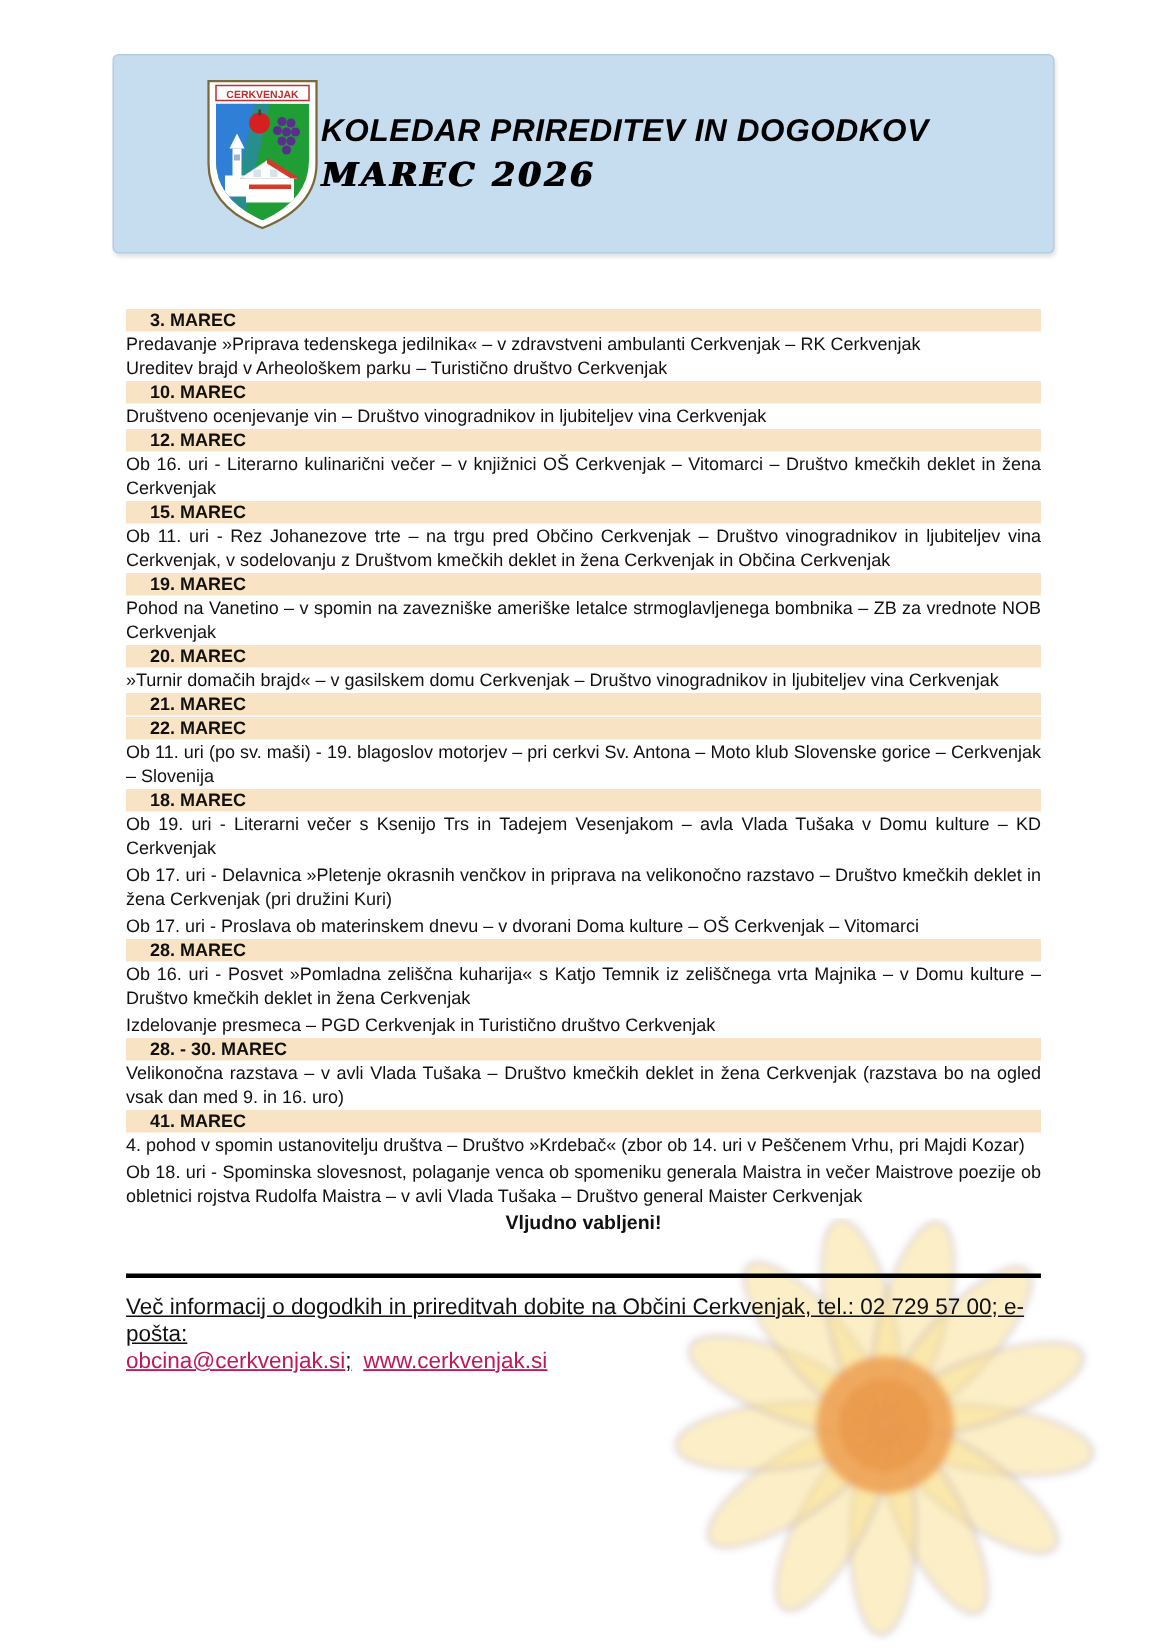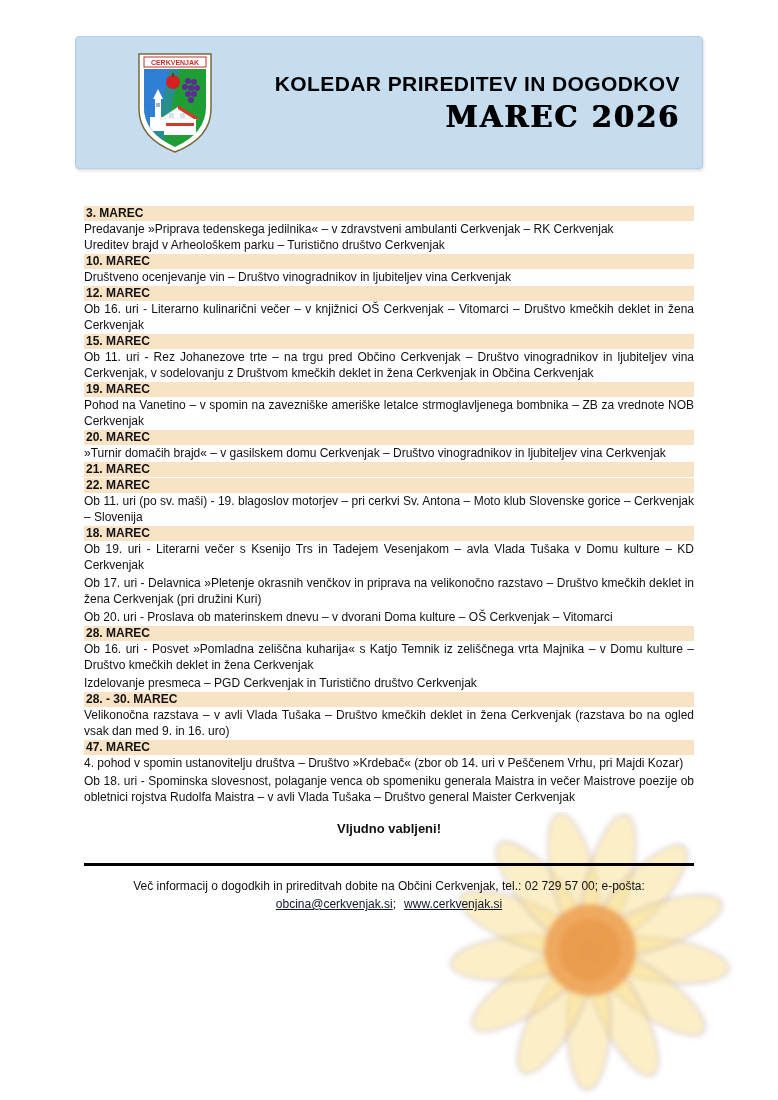--- a/index.html
+++ b/index.html
@@ -9,40 +9,40 @@
     font-family:"Liberation Sans", sans-serif;
   }
   
   .header-box{
     position:absolute;left:75px;top:36px;width:628px;height:133px;z-index:1;
     background:#c6dcef;border:1px solid #b3cde4;border-radius:4px;
     box-shadow:1px 2px 3px rgba(0,0,0,.12);
     display:flex;align-items:center;box-sizing:border-box;
   }
   .logo{margin-left:60px;width:78px;height:104px;flex:0 0 auto;}
-  .titles{flex:1;text-align:right;padding-right:22px;}
+  .titles{flex:1;text-align:left;padding-right:22px;font-style:italic;}
   .title1{font-size:21px;font-weight:bold;letter-spacing:.4px;color:#000;}
-  .title2{font-family:"DejaVu Serif", serif;font-size:29px;font-weight:bold;
+  .title2{font-family:"DejaVu Serif", serif;font-size:22px;font-weight:bold;
           letter-spacing:2px;color:#000;margin-top:4px;
           text-shadow:1px 0 0 #000;}
   
   .content{
     position:absolute;left:84px;top:205px;width:610px;z-index:1;
     font-size:12px;line-height:16px;
   }
   .date-bar{
     background:#f8e3c5;font-weight:bold;font-size:12px;line-height:15px;
-    padding:0 0 0 2px;margin-top:1px;
+    padding:0 0 0 16px;margin-top:1px;
   }
   .event{margin:0;text-align:justify;}
   .event + .event{margin-top:2px;}
-  .closing{text-align:center;font-weight:bold;font-size:13px;margin-top:16px;}
+  .closing{text-align:center;font-weight:bold;font-size:13px;margin-top:2px;}
   .divider{border:none;border-top:3px solid #000;margin:26px 0 11px;}
-  .footer{text-align:center;font-size:12px;line-height:18px;}
-  .footer a{color:#0f172a;text-decoration:underline;cursor:pointer;}
+  .footer{text-align:left;font-size:15px;line-height:18px;text-decoration:underline;}
+  .footer a{color:#be185d;text-decoration:underline;cursor:pointer;}
   .footer .sep{margin-right:8px;}
   
   .flower{position:absolute;left:430px;top:812px;z-index:0;}
 </style>
 </head>
 <body>
 
 <div class="flower">
   <svg width="348" height="288" viewBox="0 0 348 288">
     <defs>
@@ -155,33 +155,33 @@
         <div class="date-bar">21. MAREC</div>
       </div>
       <div>
         <div class="date-bar">22. MAREC</div>
         <p class="event">Ob 11. uri (po sv. maši) - 19. blagoslov motorjev – pri cerkvi Sv. Antona – Moto klub Slovenske gorice – Cerkvenjak – Slovenija</p>
       </div>
       <div>
         <div class="date-bar">18. MAREC</div>
         <p class="event">Ob 19. uri - Literarni večer s Ksenijo Trs in Tadejem Vesenjakom – avla Vlada Tušaka v Domu kulture – KD Cerkvenjak</p>
         <p class="event">Ob 17. uri - Delavnica »Pletenje okrasnih venčkov in priprava na velikonočno razstavo – Društvo kmečkih deklet in žena Cerkvenjak (pri družini Kuri)</p>
-        <p class="event">Ob 20. uri - Proslava ob materinskem dnevu –  v dvorani Doma kulture – OŠ Cerkvenjak – Vitomarci</p>
+        <p class="event">Ob 17. uri - Proslava ob materinskem dnevu –  v dvorani Doma kulture – OŠ Cerkvenjak – Vitomarci</p>
       </div>
       <div>
         <div class="date-bar">28. MAREC</div>
         <p class="event">Ob 16. uri - Posvet »Pomladna zeliščna kuharija« s Katjo Temnik iz zeliščnega vrta Majnika – v Domu kulture – Društvo kmečkih deklet in žena Cerkvenjak</p>
         <p class="event">Izdelovanje presmeca – PGD Cerkvenjak in Turistično društvo Cerkvenjak</p>
       </div>
       <div>
         <div class="date-bar">28. - 30. MAREC</div>
         <p class="event">Velikonočna razstava – v avli Vlada Tušaka – Društvo kmečkih deklet in žena Cerkvenjak (razstava bo na ogled vsak dan med 9. in 16. uro)</p>
       </div>
       <div>
-        <div class="date-bar">47. MAREC</div>
+        <div class="date-bar">41. MAREC</div>
         <p class="event">4. pohod v spomin ustanovitelju društva – Društvo »Krdebač« (zbor ob 14. uri v Peščenem Vrhu, pri Majdi Kozar)</p>
         <p class="event">Ob 18. uri - Spominska slovesnost, polaganje venca ob spomeniku generala Maistra in večer Maistrove poezije ob obletnici rojstva Rudolfa Maistra – v avli Vlada Tušaka – Društvo general Maister Cerkvenjak</p>
       </div>
     </div>
 
   <div class="closing">Vljudno vabljeni!</div>
 
   <hr class="divider">
 
   <div class="footer">

